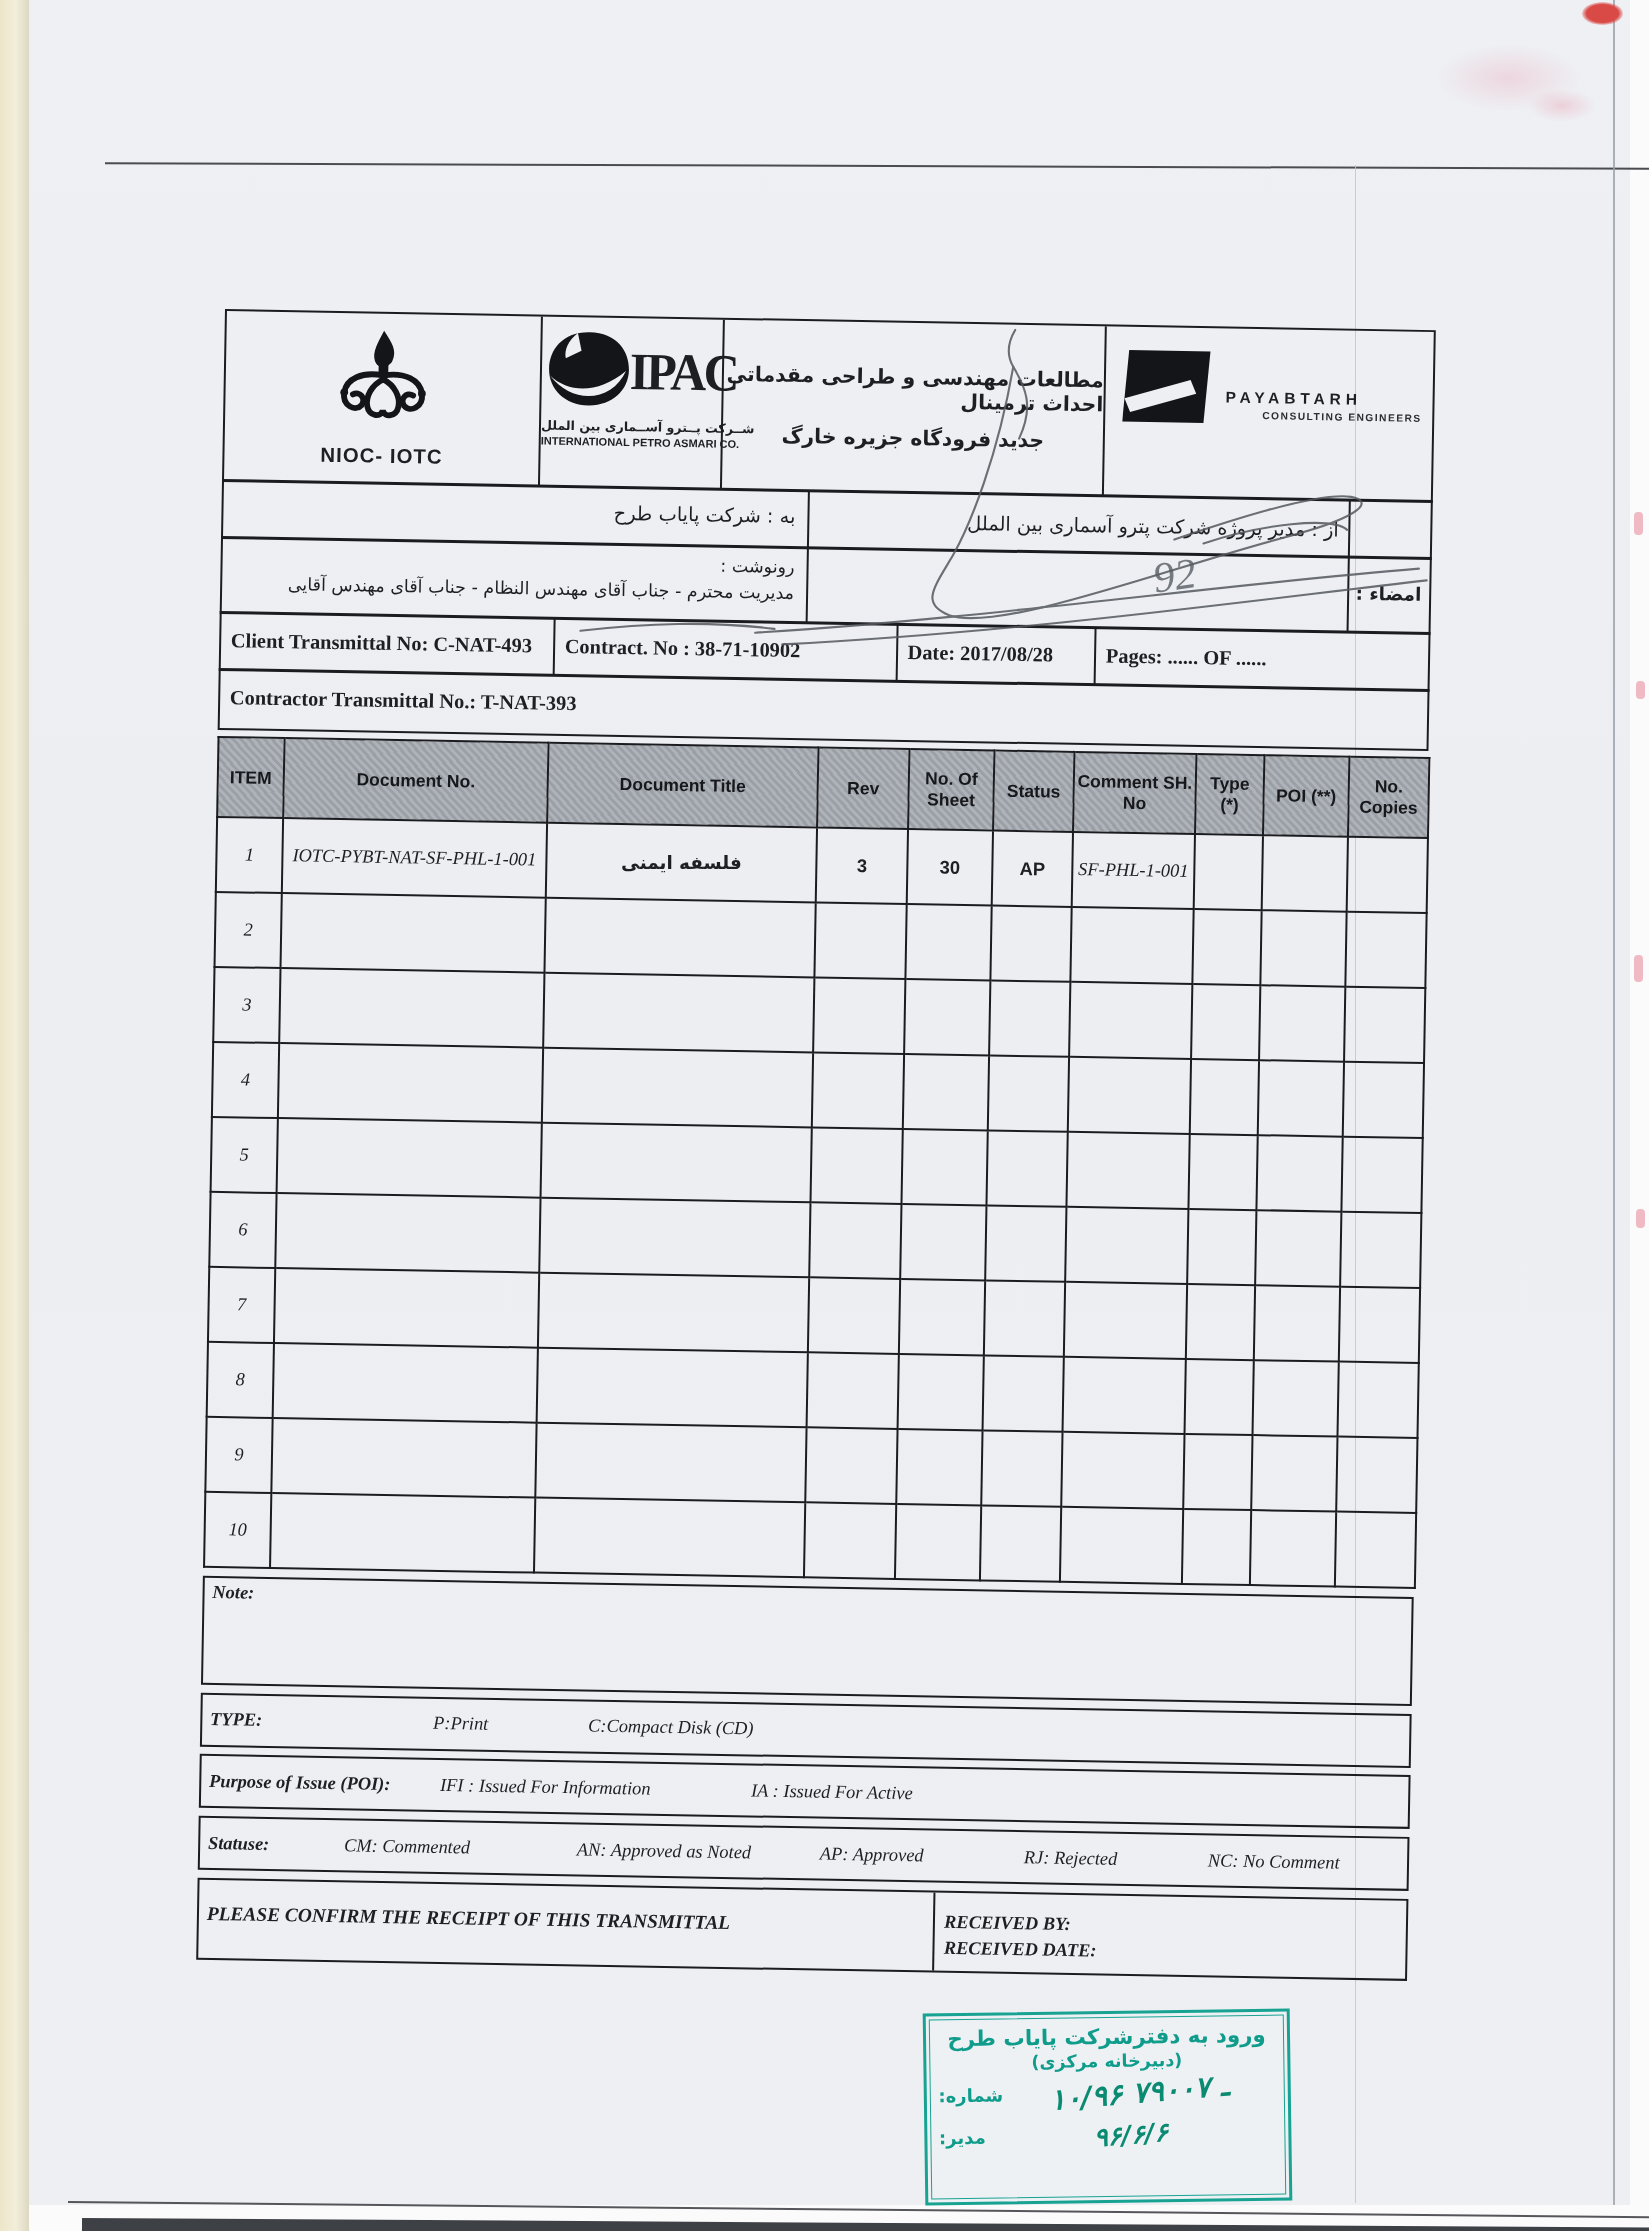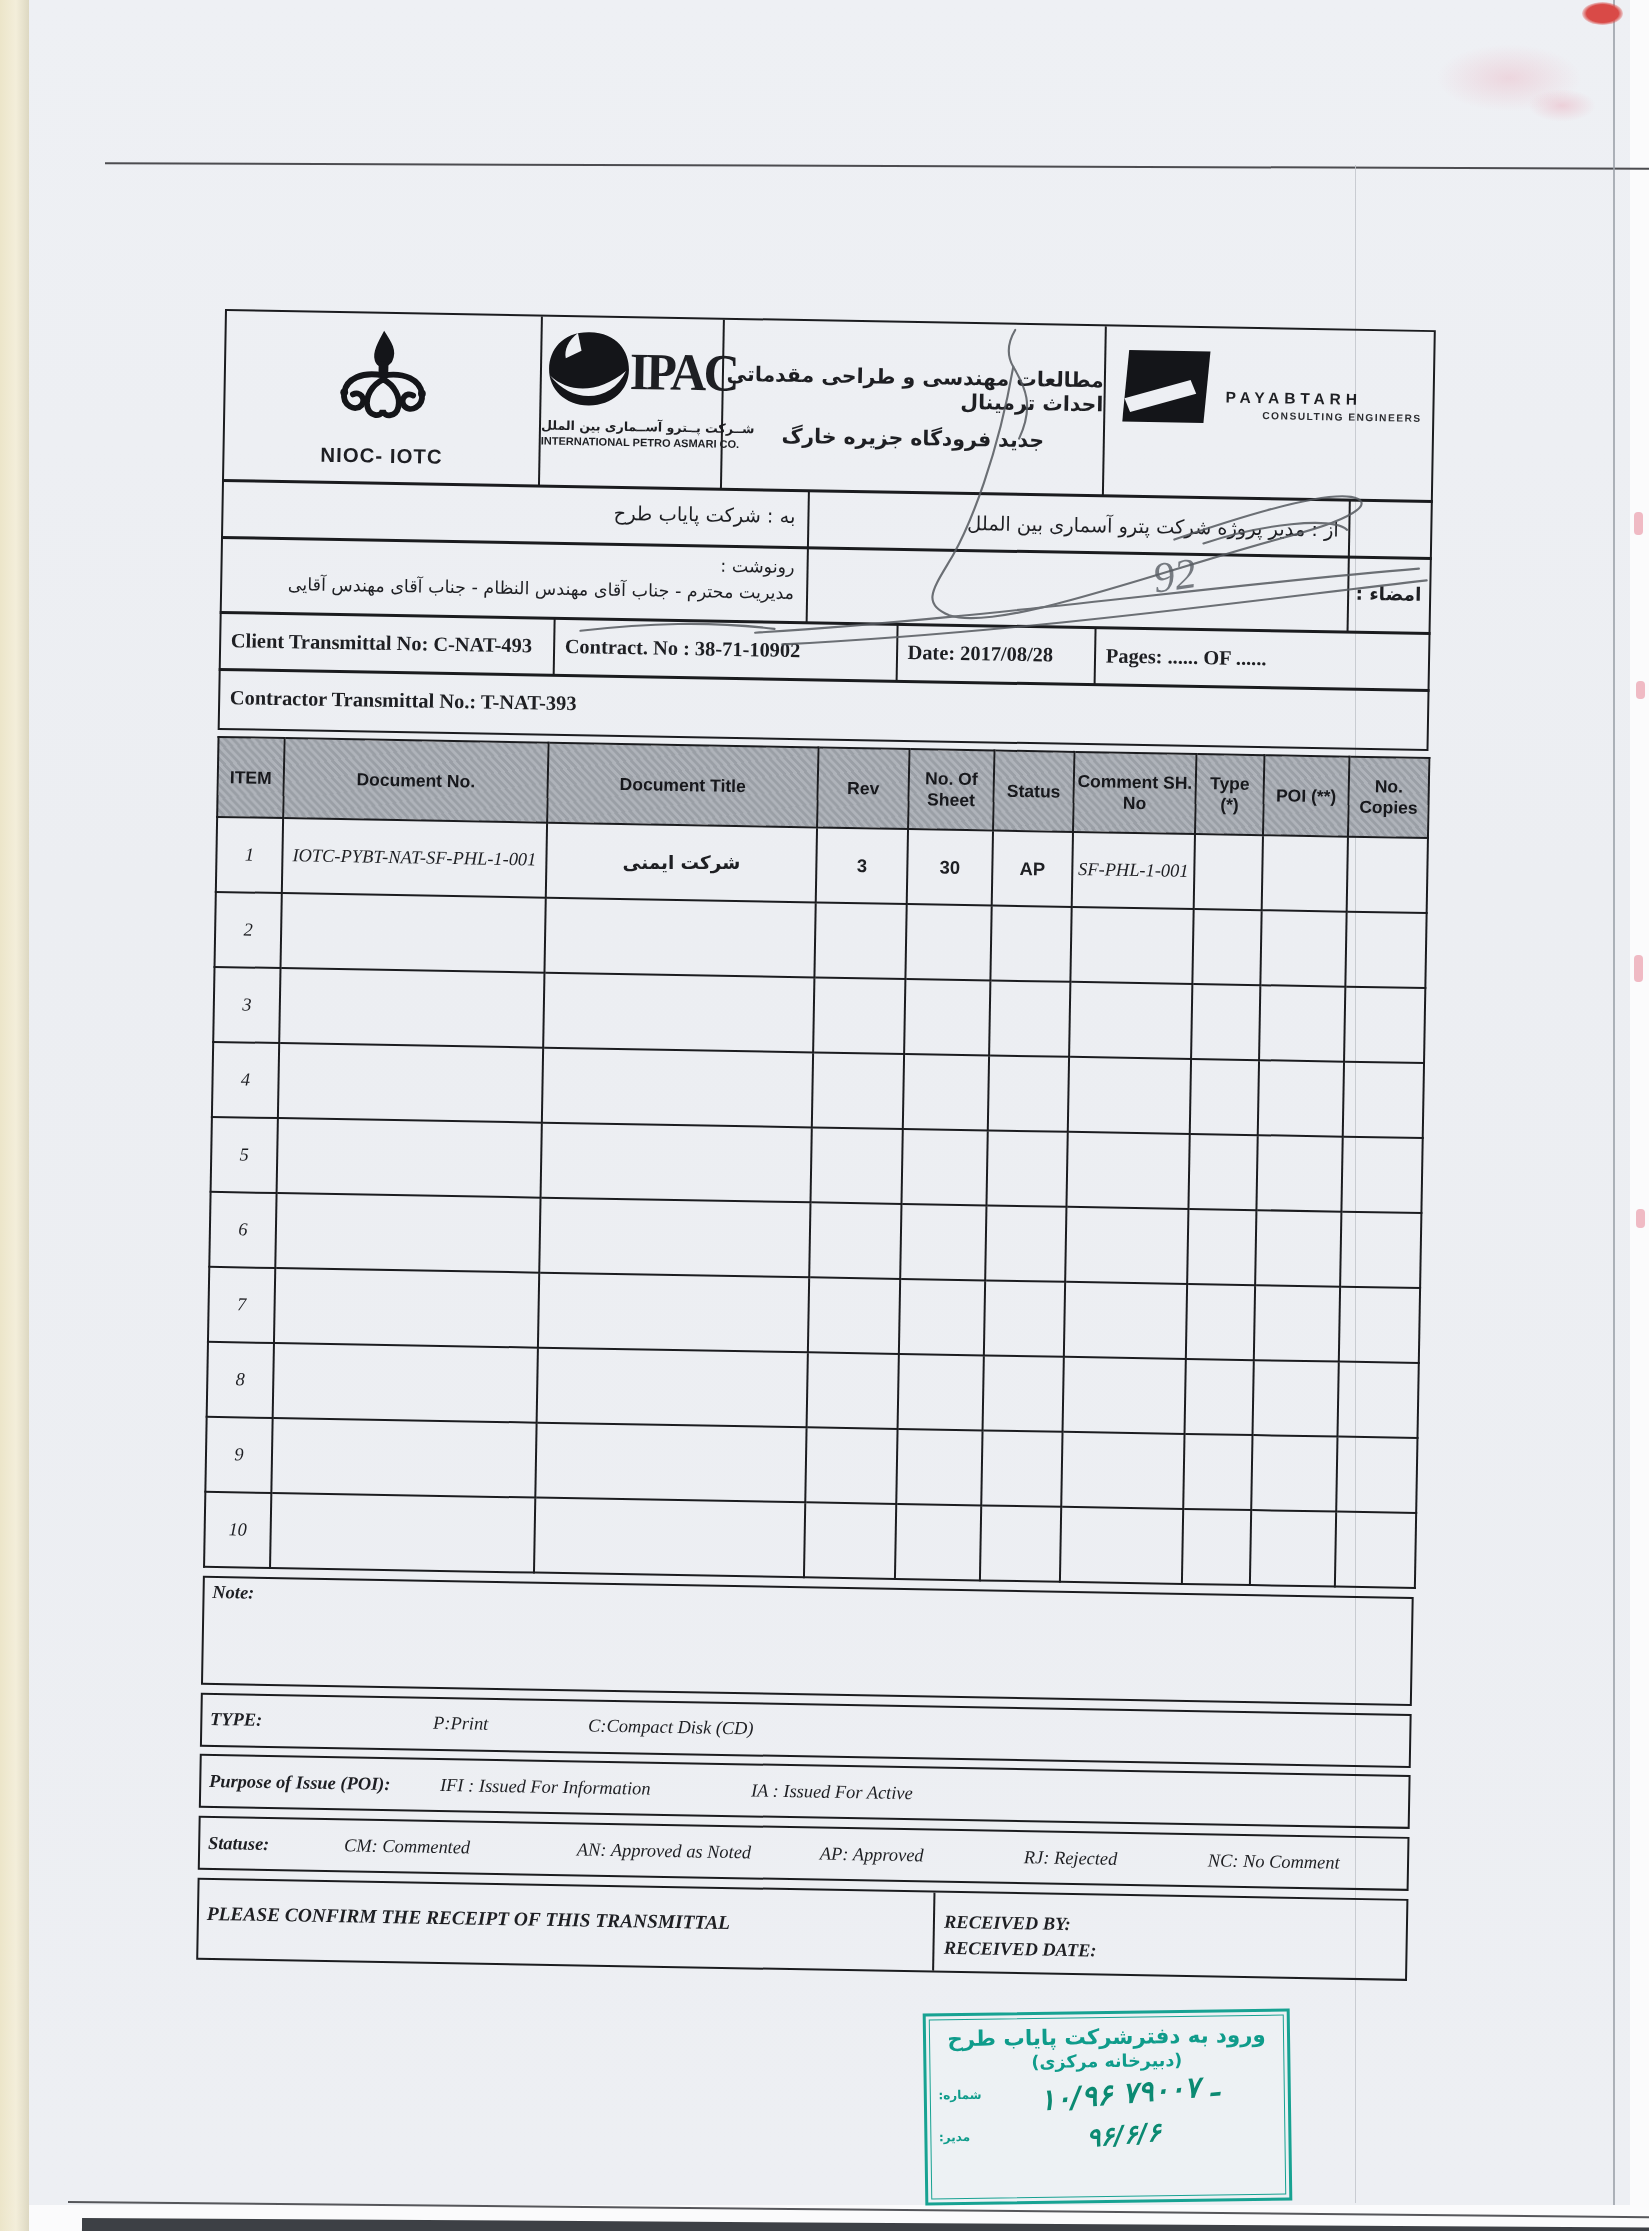--- a/index.html
+++ b/index.html
@@ -93,21 +93,21 @@
   .received-cell{width:475px;padding:15.5px 0 0 9.7px;font-size:18.4px;font-style:italic;font-weight:bold;line-height:1.45;}
 
   
   .stamp{left:924px;top:2011px;width:361px;height:186px;border:3.9px solid #17a292;
          transform:rotate(-.8deg);background:rgba(240,247,246,.25);}
   .stamp::before{content:"";position:absolute;inset:2.9px;border:1.9px solid #17a292;}
   .stamp-inner{position:absolute;inset:5.8px;color:#0f9c8b;font-family:"DejaVu Sans",sans-serif;}
   .stamp-l1{font-size:21.3px;font-weight:bold;text-align:center;margin-top:3.9px;white-space:nowrap;}
   .stamp-l2{font-size:17.5px;font-weight:bold;text-align:center;margin-top:1.9px;}
   .stamp-row{display:flex;flex-direction:row-reverse;align-items:center;padding:0 5.8px;}
-  .stamp-label{font-size:12px;font-weight:bold;white-space:nowrap;}
+  .stamp-label{font-size:18px;font-weight:bold;white-space:nowrap;}
   .stamp-hand{flex:1;text-align:center;font-size:29px;font-weight:bold;color:#0b8a72;
               font-style:italic;transform:rotate(-4deg);direction:ltr;white-space:nowrap;}
   .stamp-hand.date{font-size:26px;}
 
   .sig-digits{left:1153px;top:551px;font-size:43px;color:#585d64;font-style:italic;
               transform:rotate(-8deg);opacity:.8;font-family:"Liberation Serif",serif;}
   svg.scribble{left:0;top:0;pointer-events:none;}
 </style>
 </head>
 <body>
@@ -239,21 +239,21 @@
         <th>No. Of Sheet</th>
         <th>Status</th>
         <th>Comment SH. No</th>
         <th>Type (*)</th>
         <th>POI (**)</th>
         <th>No. Copies</th>
       </tr>
       <tr>
         <td class="item-cell">1</td>
         <td class="docno-cell">IOTC-PYBT-NAT-SF-PHL-1-001</td>
-        <td class="title-cell-fa" dir="rtl">شرکت ایمنی</td>
+        <td class="title-cell-fa" dir="rtl">فلسفه ایمنی</td>
         <td class="num-cell">3</td>
         <td class="num-cell">30</td>
         <td class="num-cell">AP</td>
         <td class="comment-cell">SF-PHL-1-001</td>
         <td></td>
         <td></td>
         <td></td>
       </tr>
       <tr>
             <td class="item-cell">2</td>

